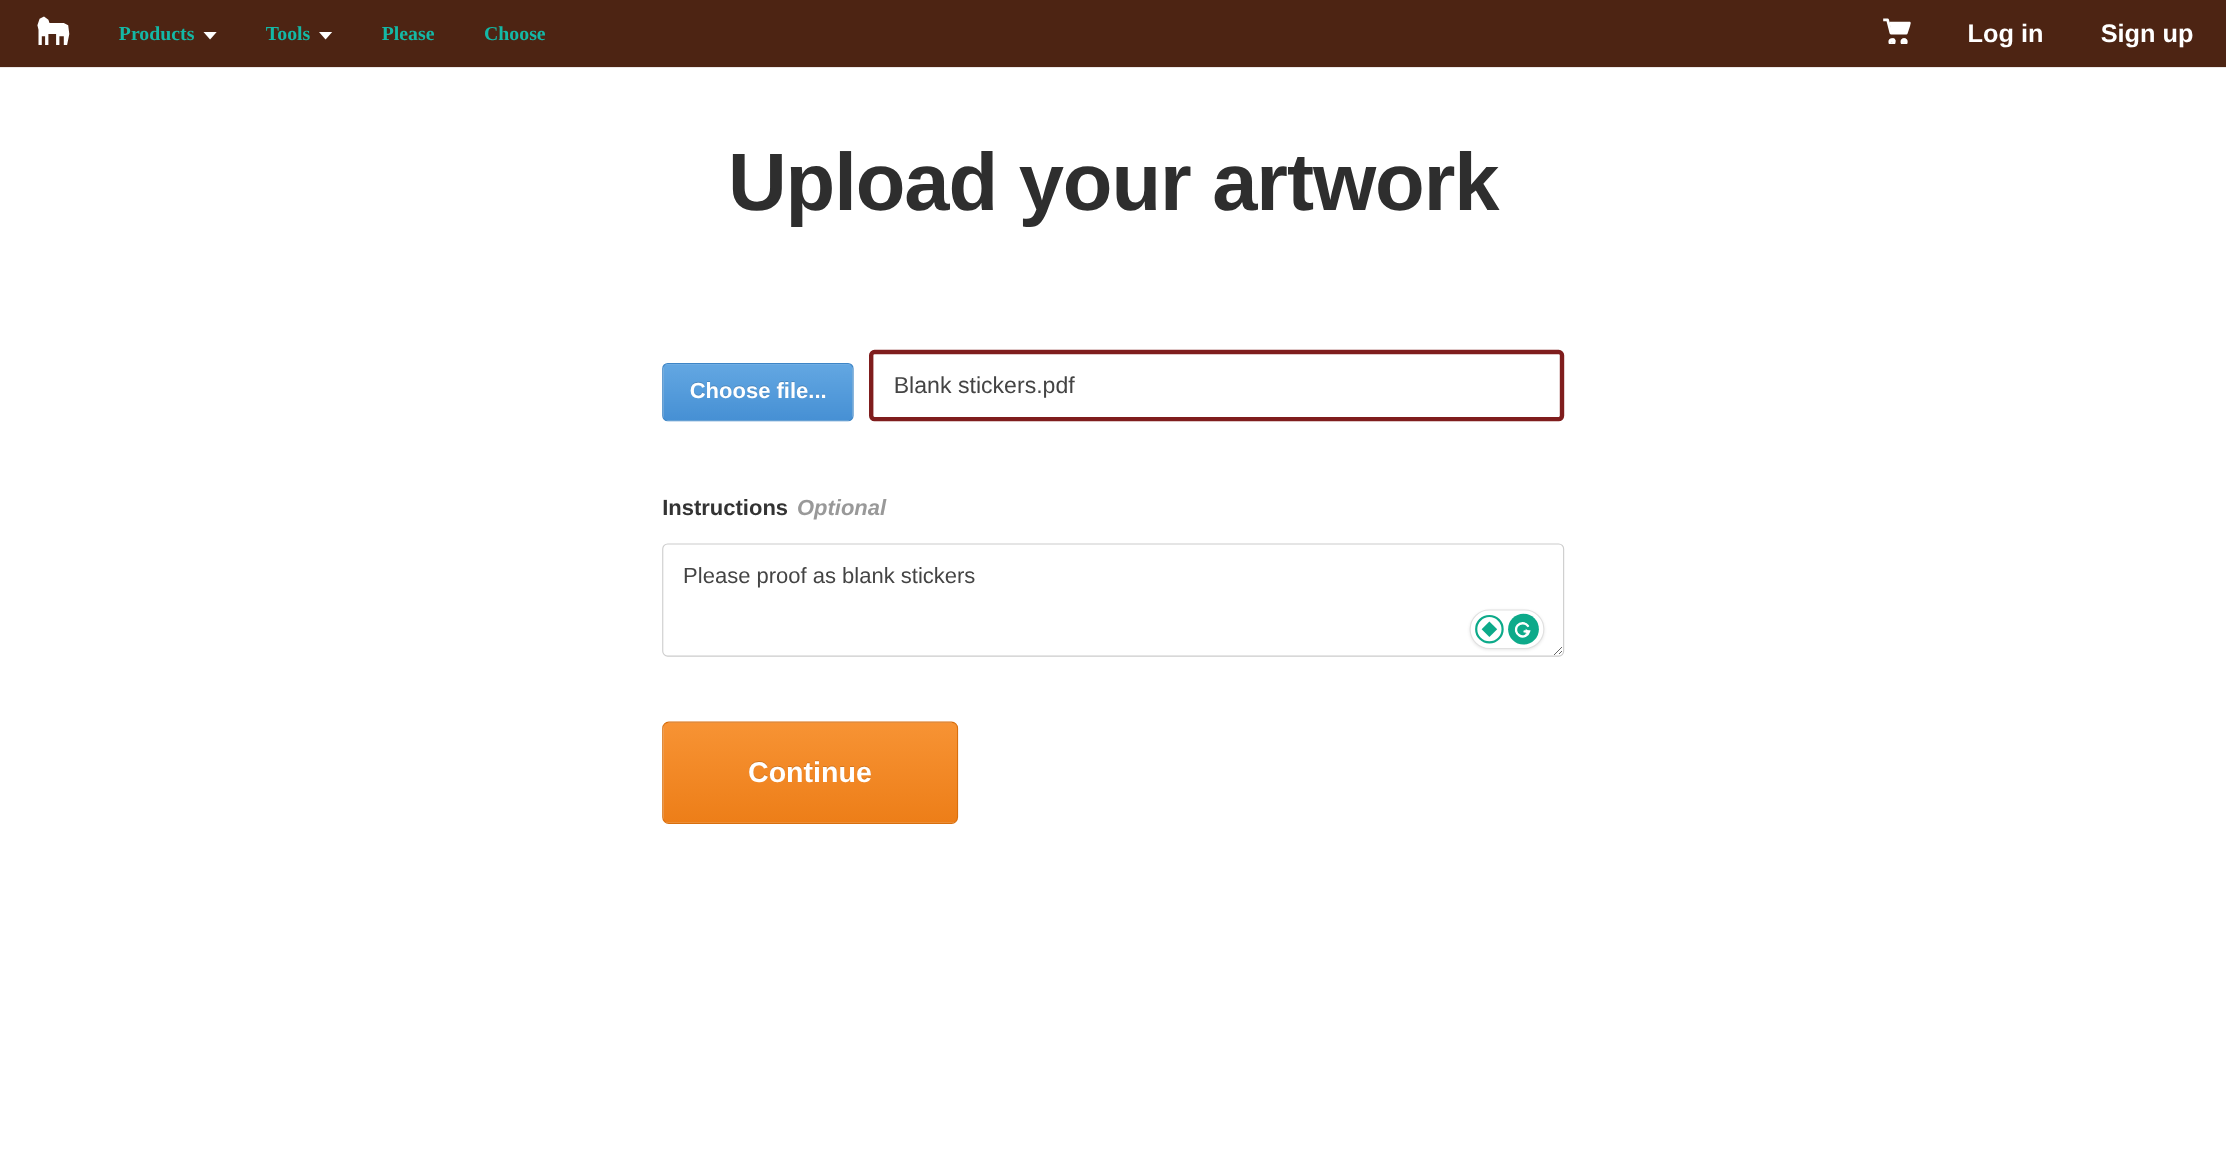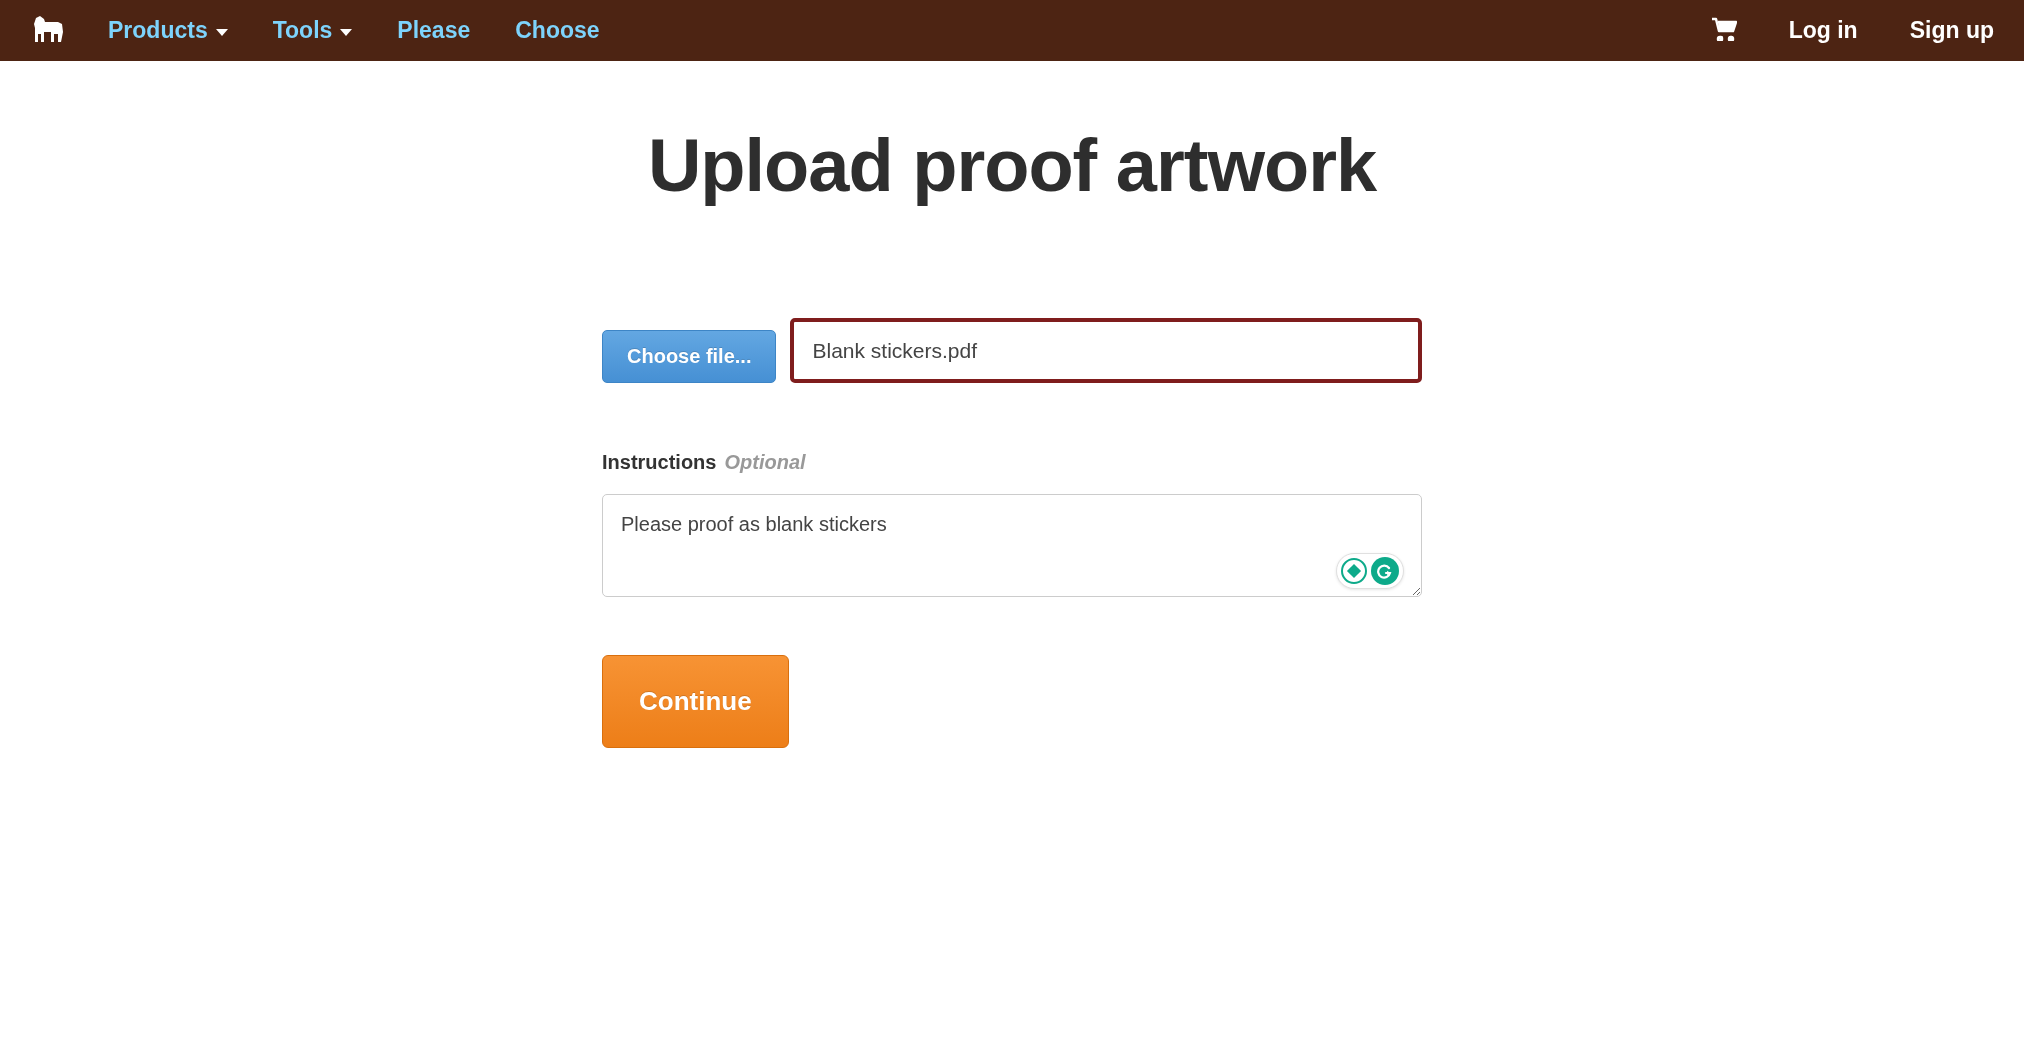--- a/index.html
+++ b/index.html
@@ -22,27 +22,28 @@
     .logo {
       margin-right: 40px;
       cursor: pointer;
     }
     .nav-left {
       display: flex;
       gap: 45px;
       align-items: center;
     }
     .nav-item {
-      color: #7dd3fc;
-      font-size: 23px;
+      color: #14b8a6;
+      font-size: 18px;
       font-weight: 700;
       cursor: pointer;
       display: flex;
       align-items: center;
       gap: 8px;
+      font-family: Liberation Serif, serif;
     }
     .caret {
       width: 0;
       height: 0;
       border-left: 6px solid transparent;
       border-right: 6px solid transparent;
       border-top: 7px solid #fff;
       display: inline-block;
       margin-top: 3px;
     }
@@ -172,21 +173,21 @@
       font-weight: 700;
       font-size: 16px;
     }
     .continue-btn {
       margin-top: 54px;
       background: linear-gradient(to bottom, #f79334, #ed7e18);
       border: 1px solid #d96f0d;
       color: #fff;
       font-size: 26px;
       font-weight: 700;
-      padding: 30px 36px;
+      padding: 30px 77px;
       border-radius: 6px;
       cursor: pointer;
       text-shadow: 0 -1px 0 rgba(0,0,0,0.15);
     }
   </style>
 </head>
 <body>
 
 <nav class="navbar">
   <div class="logo">
@@ -218,21 +219,21 @@
         <circle cx="10" cy="21" r="2.2" fill="#fff"></circle>
         <circle cx="20" cy="21" r="2.2" fill="#fff"></circle>
       </svg>
     </div>
     <div class="nav-link">Log in</div>
     <div class="nav-link">Sign up</div>
   </div>
 </nav>
 
 <div class="content">
-  <h1 class="title">Upload proof artwork</h1>
+  <h1 class="title">Upload your artwork</h1>
 
   <div class="file-row">
     <button class="choose-btn">Choose file...</button>
     <input type="text" class="file-name" readonly="" value="Blank stickers.pdf" style="">
   </div>
 
   <div class="instructions-label">
     <span>Instructions</span>
     <span class="optional">Optional</span>
   </div>

